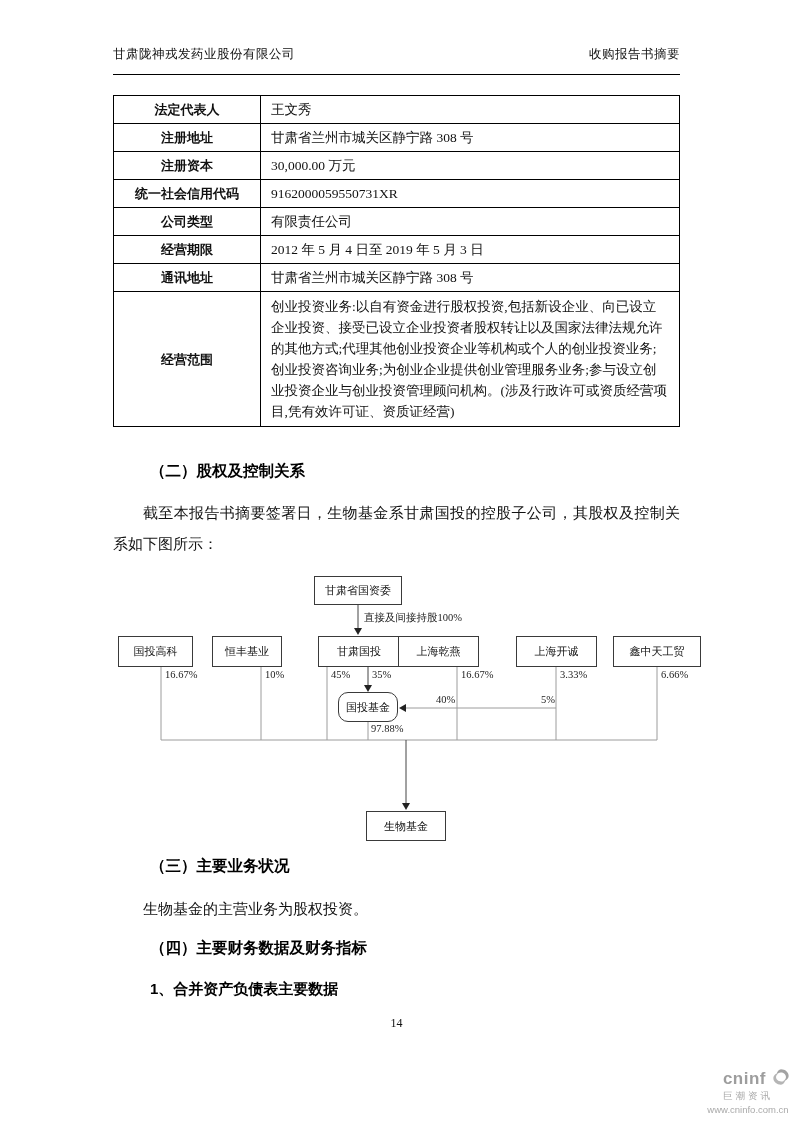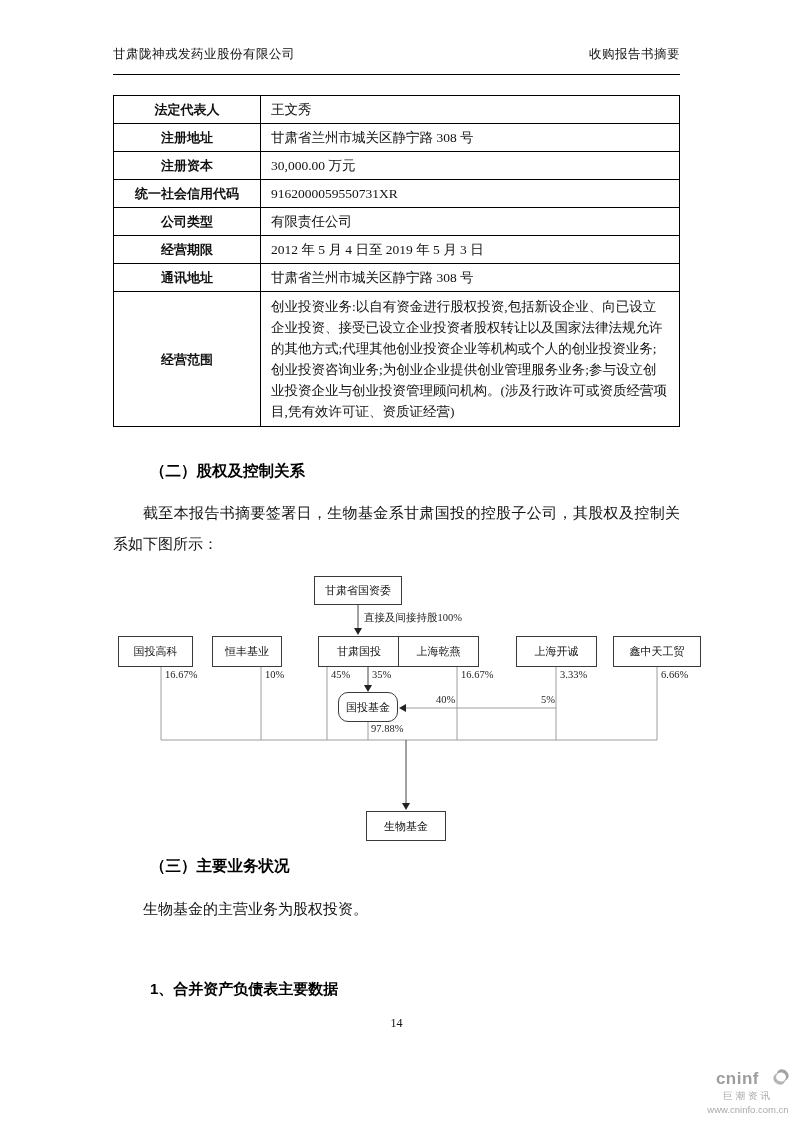--- a/index.html
+++ b/index.html
@@ -80,21 +80,21 @@
   .dlabel.p40 { left:336px; top:126px; }
   .dlabel.p5b { left:441px; top:126px; }
   .dlabel.p167 { left:271px; top:155px; }
   
   .cninfo-logo {
     position:absolute; left:706px; top:1068px; width:84px;
     color:#a3a3a3; text-align:center;
     font-family:"Liberation Sans","DejaVu Sans",sans-serif;
   }
   .cninfo-logo .brand-row {
-    display:flex; align-items:center; justify-content:flex-end; gap:13px;
+    display:flex; align-items:center; justify-content:flex-end; gap:6px;
   }
   .cninfo-logo .brand {
     font-weight:bold; font-size:17px; letter-spacing:0.5px; color:#9d9d9d;
   }
   .cninfo-logo .brand-cn { font-size:9.5px; letter-spacing:3px; color:#a8a8a8; margin-top:0px; text-align:center; }
   .cninfo-logo .url { font-size:9.5px; color:#aaaaaa; margin-top:1px; white-space:nowrap; }
 </style>
 </head>
 <body>
 
@@ -194,20 +194,21 @@
     <div class="dlabel p40">40%</div>
     <div class="dlabel p5b">5%</div>
     <div class="dlabel p167">97.88%</div>
 
     <div class="dnode bottom">生物基金</div>
   </div>
 
   <div class="sec-heading" style="top:856px;">（三）主要业务状况</div>
   <div class="body-para" style="top:894px;">生物基金的主营业务为股权投资。</div>
 
+  <div class="sec-heading" style="top:938px;">（四）主要财务数据及财务指标</div>
   <div class="sec-heading" style="top:980px; font-size:15px;">1、合并资产负债表主要数据</div>
 
   <div class="page-number">14</div>
 
   <div class="cninfo-logo">
     <div class="brand-row">
       <span class="brand">cninf</span>
       <span>
         <svg width="18" height="18" viewBox="0 0 20 20">
           <path d="M10 1.5c4.7 0 8.5 3.3 8.5 7.2 0 3.2-2.6 5.6-6 5.6 1.9-.9 3-2.5 3-4.4 0-2.7-2.5-4.9-5.7-4.9-2.1 0-3.9.9-4.9 2.3C5.7 4 7.6 1.5 10 1.5z" fill="#a3a3a3"></path>

